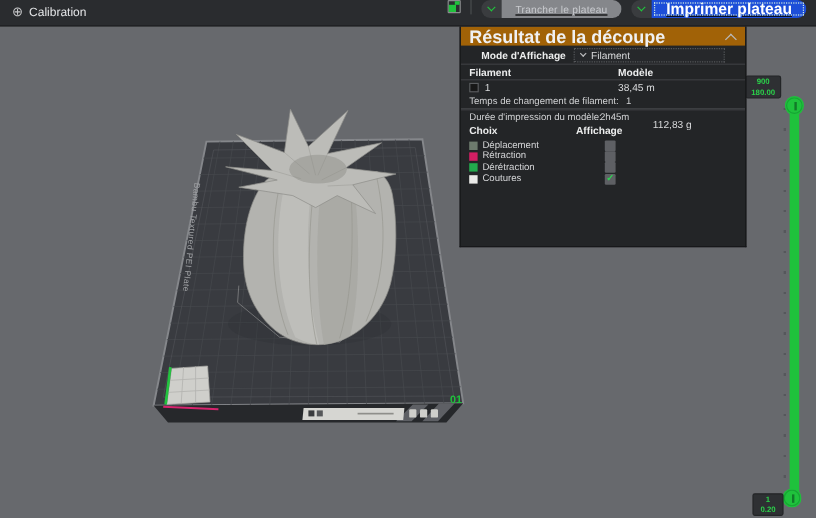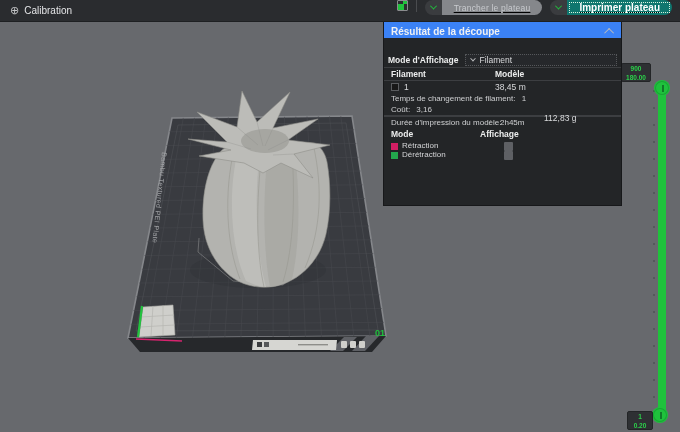--- a/index.html
+++ b/index.html
@@ -15,42 +15,42 @@
   .plate-ic { width:11px; height:11px; position:relative; border:1px solid #8a8c8e; border-radius:1px; }
   .plate-ic::before { content:""; position:absolute; left:0; bottom:0; width:6px; height:6px; background:#21c23d; }
   .plate-ic::after { content:""; position:absolute; right:0; top:0; width:4px; height:3px; background:#21c23d; }
   .vsep { width:1px; height:12px; background:#4a4c4f; }
   .btn-group { display:flex; height:15px; border-radius:8px; overflow:hidden; }
   .chev-seg { width:17px; display:flex; align-items:center; justify-content:center; background:#3a3c3f; cursor:pointer; }
   .chev { width:5px; height:5px; border-right:1.5px solid #21c23d; border-bottom:1.5px solid #21c23d;
           transform:rotate(45deg) translate(-1px,-1px); }
   .slice-main { background:#85878b; color:#c9cbcf; font-size:8.5px; display:flex; align-items:center;
                 padding:0 12px; letter-spacing:.2px; }
-  .print-main { background:#0f766e; color:#fff; font-size:10px; font-weight:bold; display:flex; align-items:center;
+  .print-main { background:#1d4ed8; color:#fff; font-size:13px; font-weight:bold; display:flex; align-items:center;
                 padding:0 12px; outline:1px dotted #d9f3e0; outline-offset:-3px; cursor:pointer; }
 
   
   #scene { position:absolute; left:0; top:0; z-index:1; }
 
   
   .panel { position:absolute; left:383px; top:22px; width:239px; height:184px; background:#232527;
            z-index:10; color:#d9dadc; font-size:8.5px; border:1px solid #17181a; border-top:none; overflow:hidden; }
-  .p-title { height:16px; display:flex; align-items:center; padding:2px 7px 0 7px; background:#3b82f6;
-             font-weight:bold; color:#f0f1f3; font-size:10px; }
+  .p-title { height:16px; display:flex; align-items:center; padding:2px 7px 0 7px; background:#a16207;
+             font-weight:bold; color:#f0f1f3; font-size:15px; }
   .collapse-ic { margin-left:auto; width:7px; height:7px; border-left:1.5px solid #b9babc; border-top:1.5px solid #b9babc;
                  transform:rotate(45deg) translateY(2px); cursor:pointer; }
-  .p-mode { height:15px; display:flex; align-items:center; gap:6px; padding:0 4px;margin-top:14px; }
+  .p-mode { height:15px; display:flex; align-items:center; gap:6px; padding:0 17px; }
   .p-mode .lbl { font-weight:bold; color:#eceded; }
   .dropdown { flex:1; display:flex; align-items:center; gap:5px; height:12px; background:#26282b;
               border:1px dotted #55575a; padding:0 5px; cursor:pointer; }
   .dd-chev { width:4px; height:4px; border-right:1.2px solid #b9babc; border-bottom:1.2px solid #b9babc;
              transform:rotate(45deg) translate(-1px,-1px); }
   .hr { border-top:1px solid #3c3e41; }
   .p-row { position:relative; height:12px; line-height:12px; padding-left:7px; }
-  .p-row .c2 { position:absolute; left:111px; top:0; }
+  .p-row .c2 { position:absolute; left:131px; top:0; }
   .p-row .c3 { position:absolute; left:160px; top:0;margin-top:31px; }
   .bold { font-weight:bold; color:#eceded; }
   .p-line { height:11px; line-height:11px; padding-left:7px; font-size:8px; color:#cfd0d2; position:relative; }
   .p-line .val { position:absolute; left:116px; top:0; }
   .p-sect { height:13px; line-height:13px; padding-left:7px; font-weight:bold; color:#eceded; }
   .swatch { display:inline-block; width:8px; height:8px; border:1px solid #5a5c5f; vertical-align:-1px; margin-right:5px; }
   .opt-row { position:relative; height:9.4px; line-height:9.4px; padding-left:18px; font-size:8px; color:#d4d5d7; }
   .opt-sw { position:absolute; left:7px; top:1.5px; width:7px; height:7px; }
   .opt-cb { position:absolute; left:120px; top:0.5px; width:9px; height:9px; background:#5e6064; border-radius:1px;
             cursor:pointer; text-align:center; line-height:8px; font-size:8px; color:#2ed453; font-weight:bold; }
@@ -167,43 +167,49 @@
     <div class="hr"></div>
     <div class="p-row">
       <span class="swatch" style="background: rgb(24, 24, 24);"></span><span>1</span>
       <span class="c2">38,45 m</span>
       <span class="c3">112,83 g</span>
     </div>
     <div class="p-line">
       <span>Temps de changement de filament:</span>
       <span style="margin-left:4px">1</span>
     </div>
-    <div class="p-line">
-      <span>Coût:</span>
-      <span style="margin-left:4px">3,16</span>
-    </div>
     <div class="hr"></div>
     <div class="hr"></div>
     <div class="p-line">
       <span>Durée d'impression du modèle:</span>
       <span class="val">2h45m</span>
     </div>
     <div class="p-row" style="height:13px;line-height:13px">
-      <span class="bold">Mode</span>
+      <span class="bold">Choix</span>
       <span class="bold" style="position:absolute;left:96px">Affichage</span>
+    </div>
+    <div class="opt-row">
+      <span class="opt-sw" style="background: rgb(109, 122, 109);"></span>
+      <span>Déplacement</span>
+      <span class="opt-cb"><span></span></span>
     </div>
     <div class="opt-row">
       <span class="opt-sw" style="background: rgb(210, 30, 99);"></span>
       <span>Rétraction</span>
       <span class="opt-cb"><span></span></span>
     </div>
     <div class="opt-row">
       <span class="opt-sw" style="background: rgb(35, 169, 77);"></span>
       <span>Dérétraction</span>
       <span class="opt-cb"><span></span></span>
+    </div>
+    <div class="opt-row">
+      <span class="opt-sw" style="background: rgb(234, 234, 232);"></span>
+      <span>Coutures</span>
+      <span class="opt-cb"><span>✓</span></span>
     </div>
   </div>
 
   <div class="ticks"></div>
   <div class="track"></div>
   <div class="handle" style="left:654px;top:80px"></div>
   <div class="handle" style="left:652px;top:407px"></div>
   <div class="tip" style="left:621px;top:63px;width:30px;height:19px">
     <div>900</div>
     <div>180.00</div>

